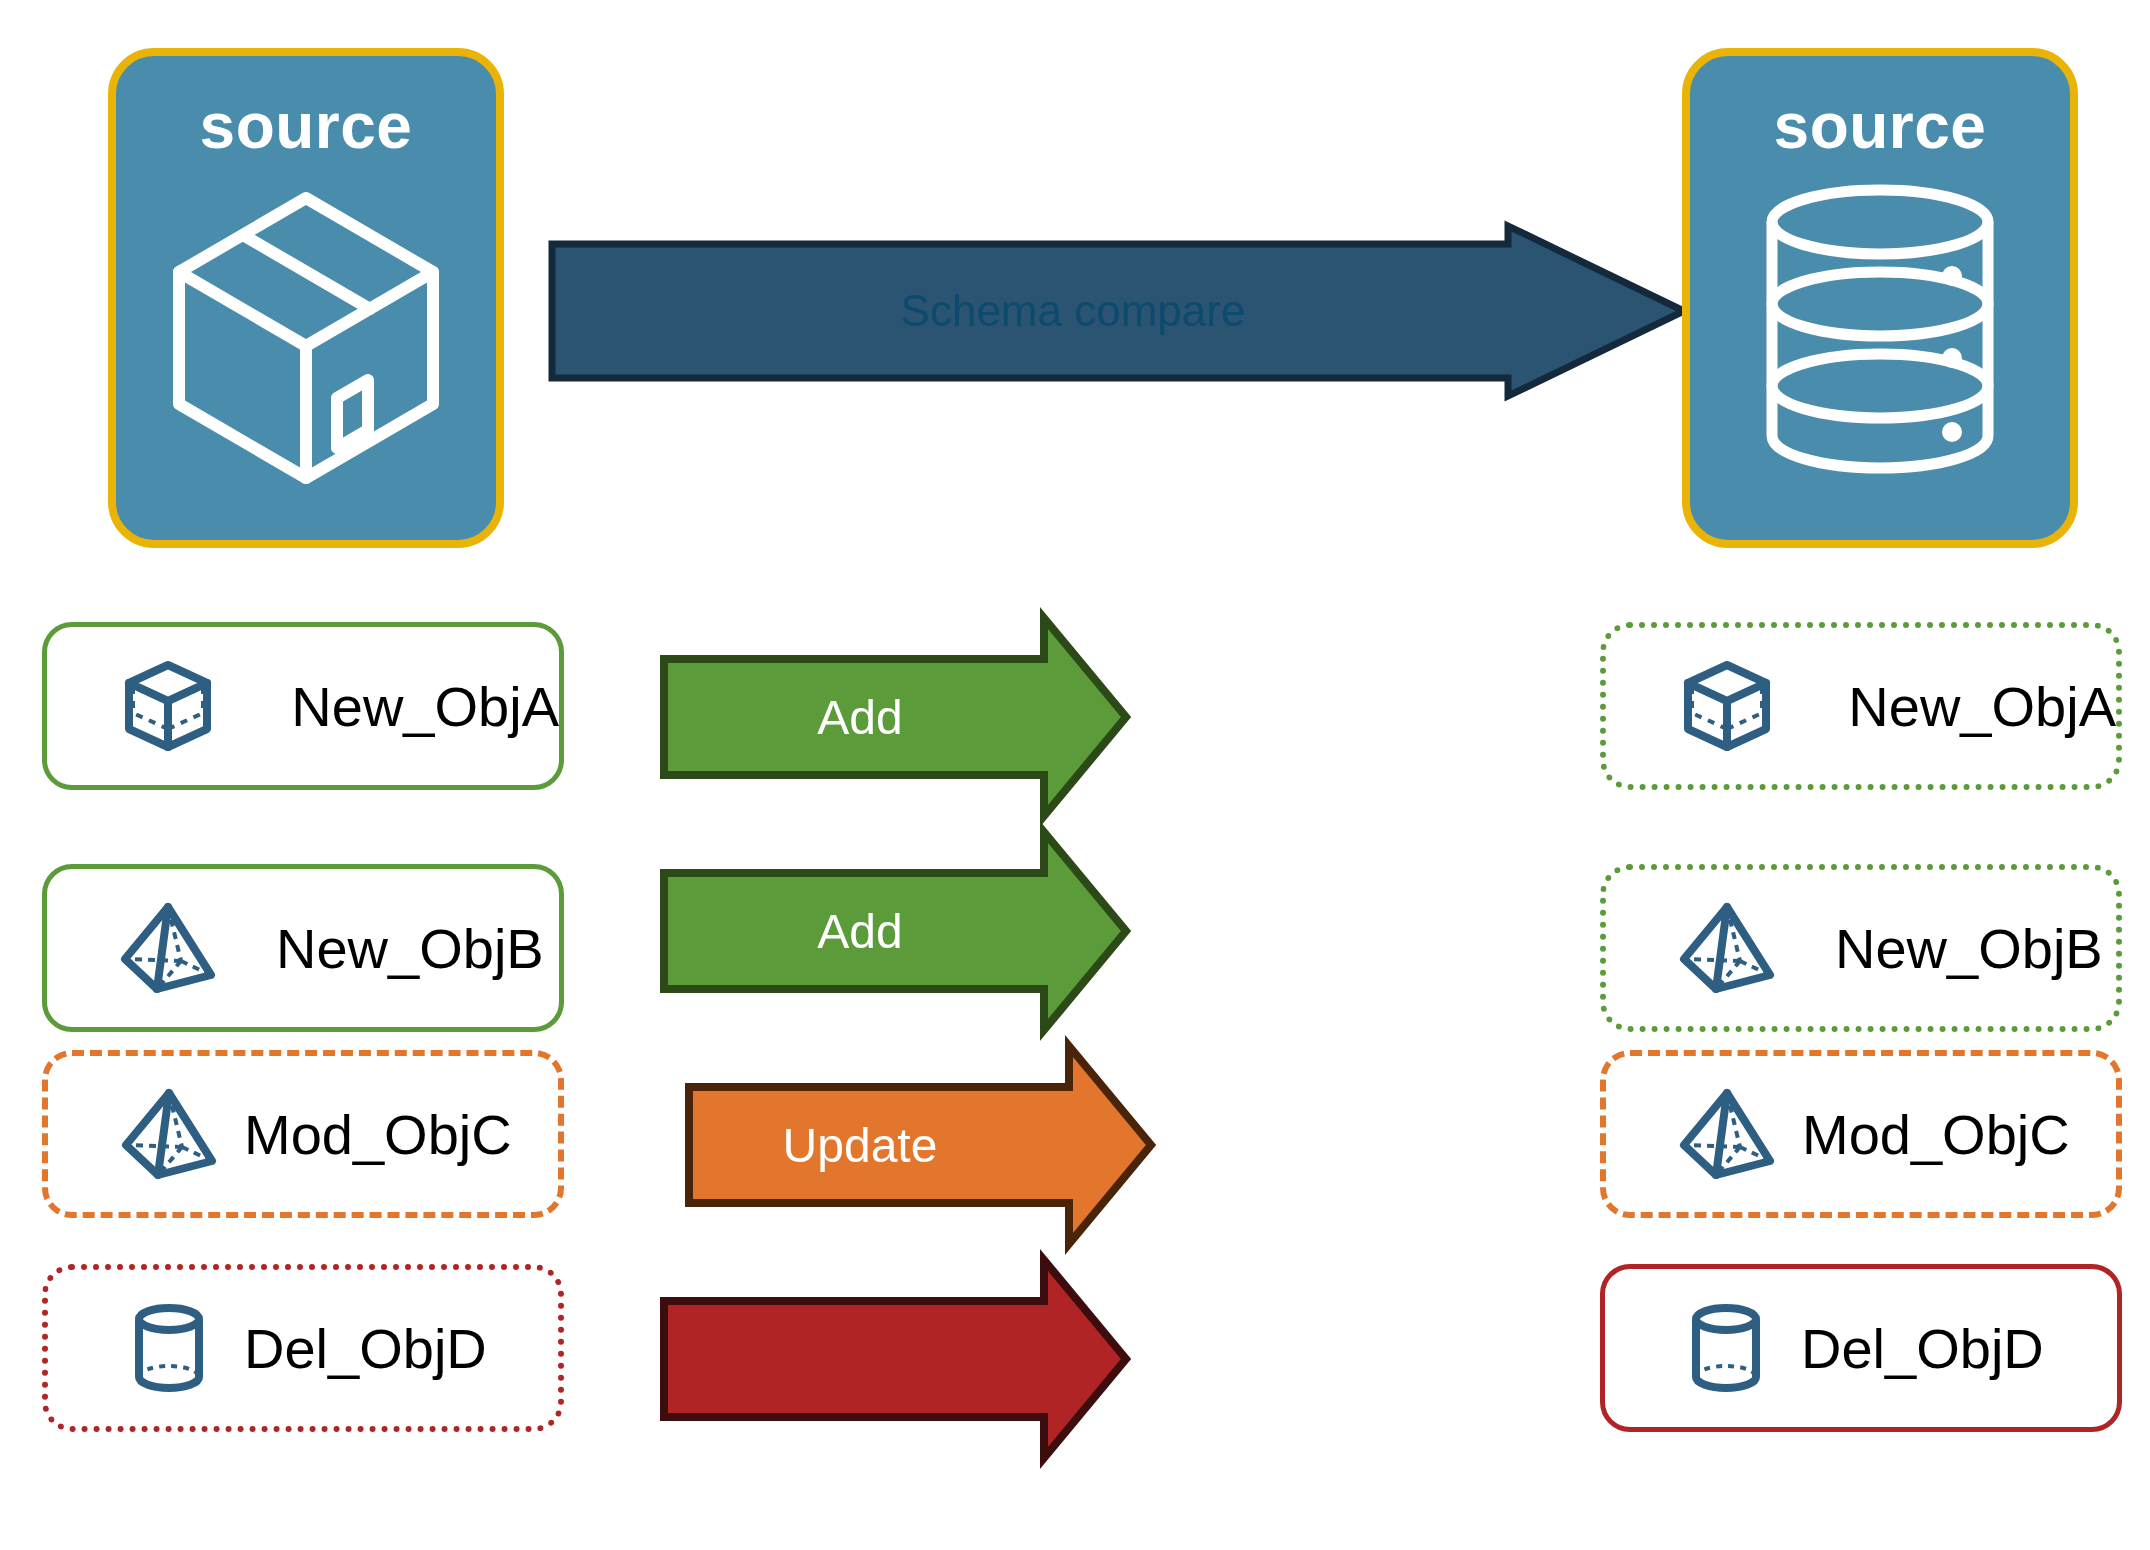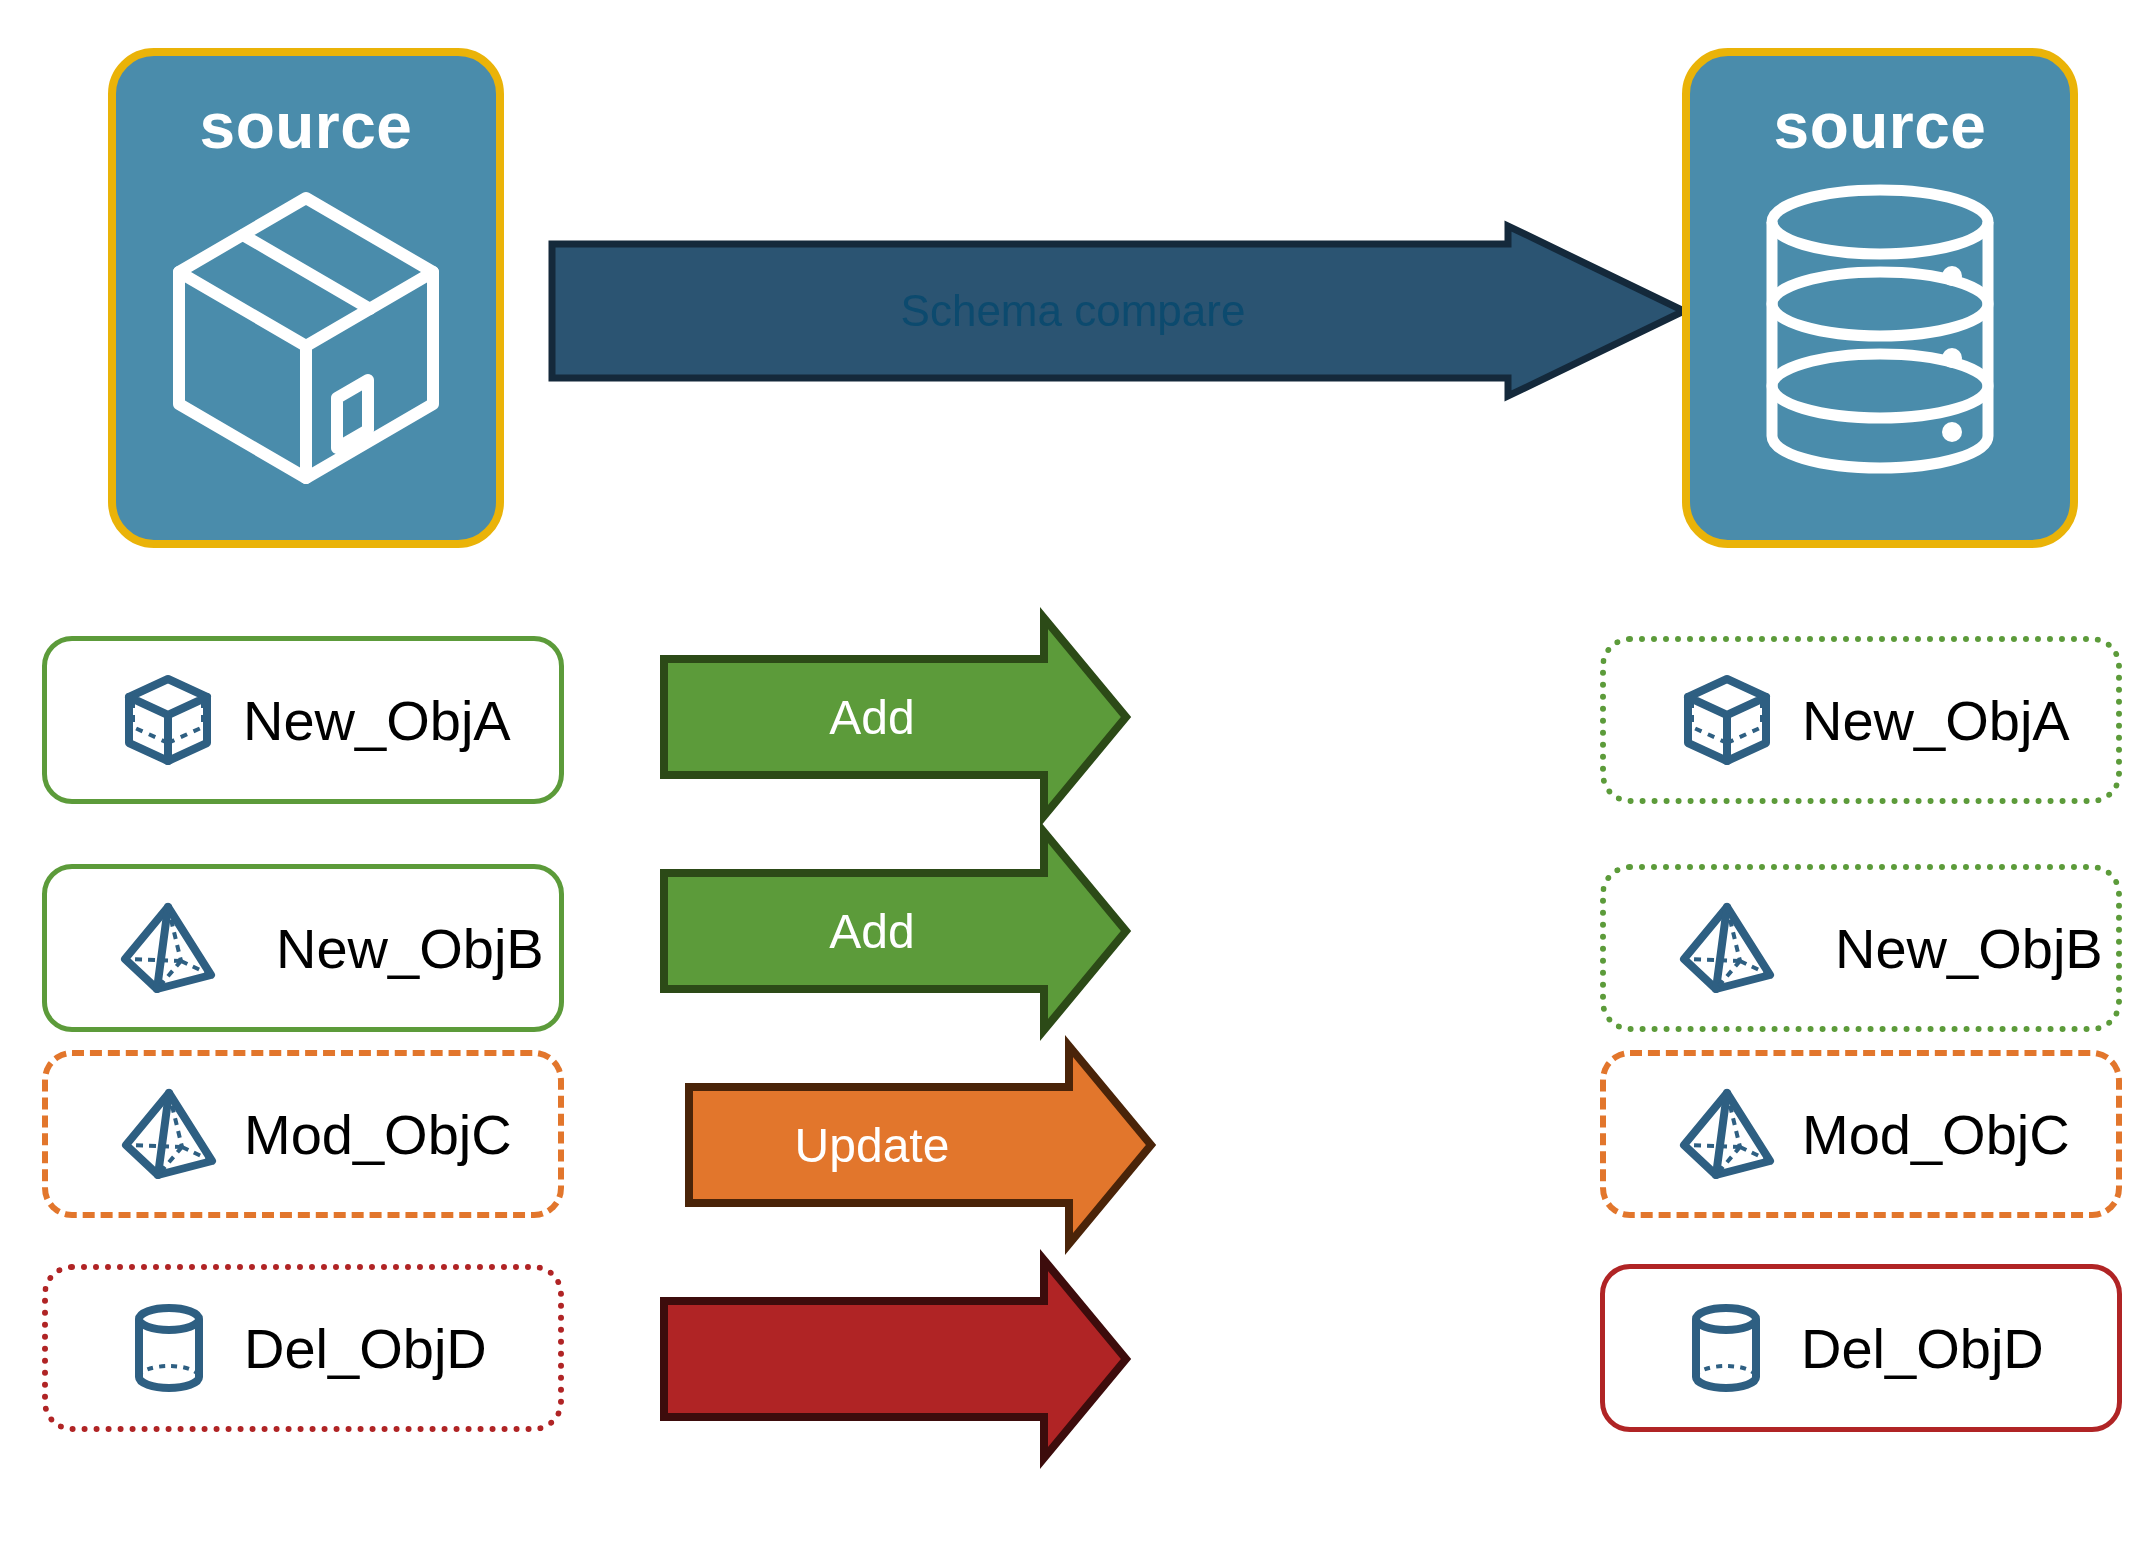--- a/index.html
+++ b/index.html
@@ -48,29 +48,29 @@
   .left-box{left:42px;}
   .right-box{left:1600px;}
 
   .bd-green-solid {border:5px solid #5c9b3a;}
   .bd-green-dotted{border:6px dotted #5c9b3a;}
   .bd-orange-dashed{border:6px dashed #e2762c;}
   .bd-red-dotted  {border:6px dotted #b02425;}
   .bd-red-solid   {border:5px solid #b02425;}
 
   
-  .row0{top:636px;}
+  .row0{top:622px;justify-content:space-between;}
   .row1{top:864px;gap:33px;}
   .row2{top:1050px;}
   .row3{top:1264px;}
 
   
   .action-arrow{position:absolute;left:660px;width:470px;height:206px;}
   .action-arrow .arrow-label{
-    position:absolute;left:12px;top:0;width:400px;height:206px;
+    position:absolute;left:0;top:0;width:400px;height:206px;
     display:flex;align-items:center;justify-content:center;
     color:#ffffff;font-size:48px;
   }
   .arr0{top:614px;}
   .arr1{top:828px;}
   .arr2{top:1042px;padding-left:25px;}
   .arr3{top:1256px;}
 
   svg{display:block;overflow:visible;}
 </style>

